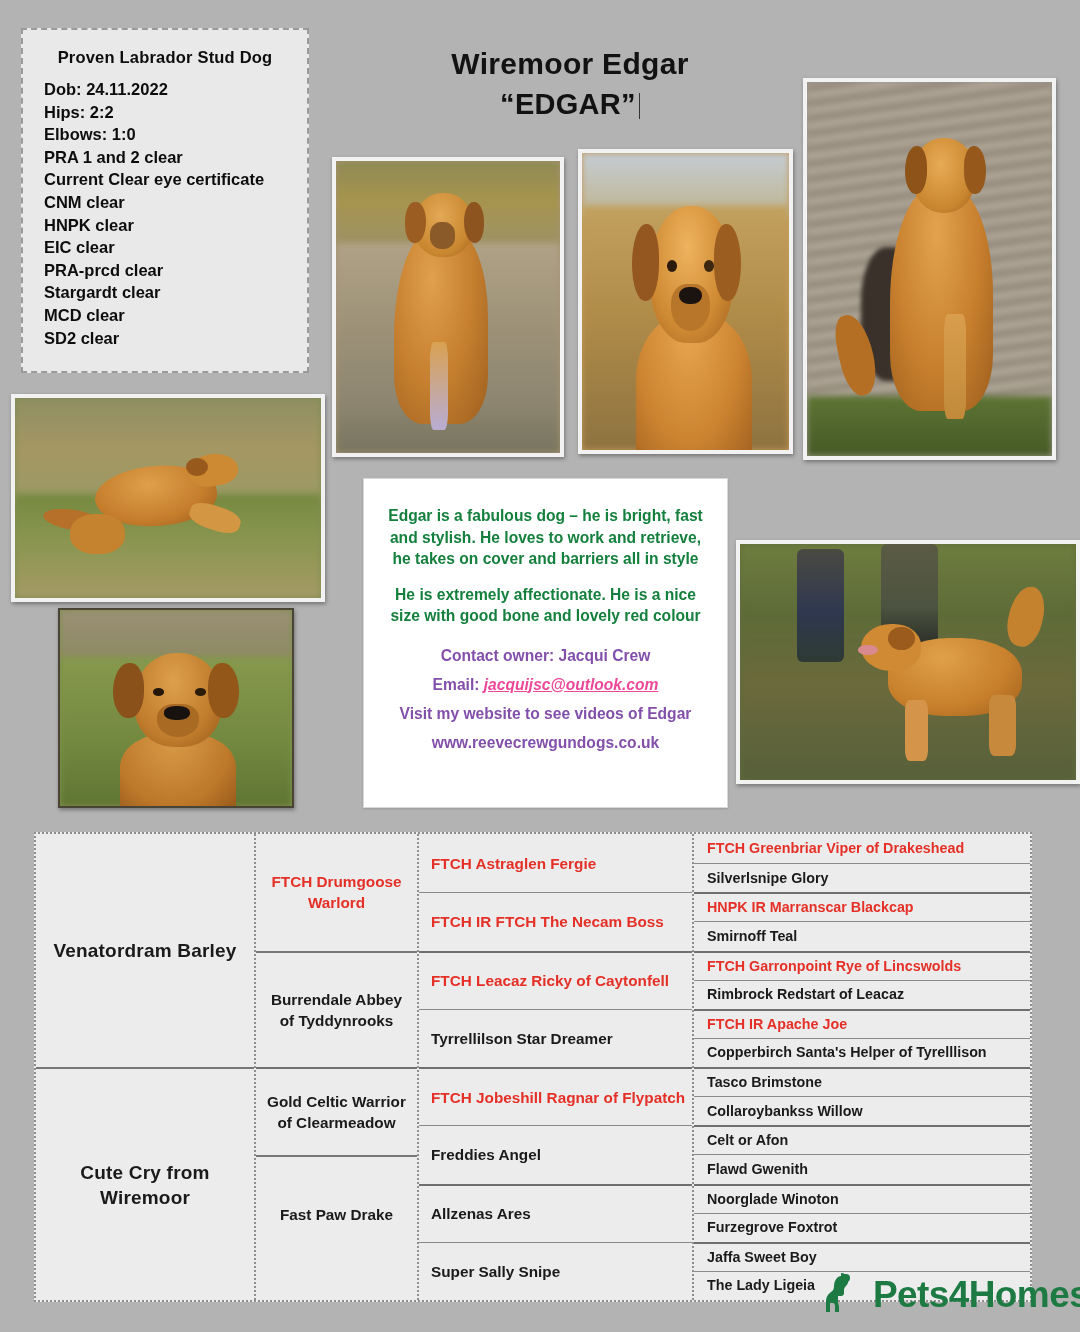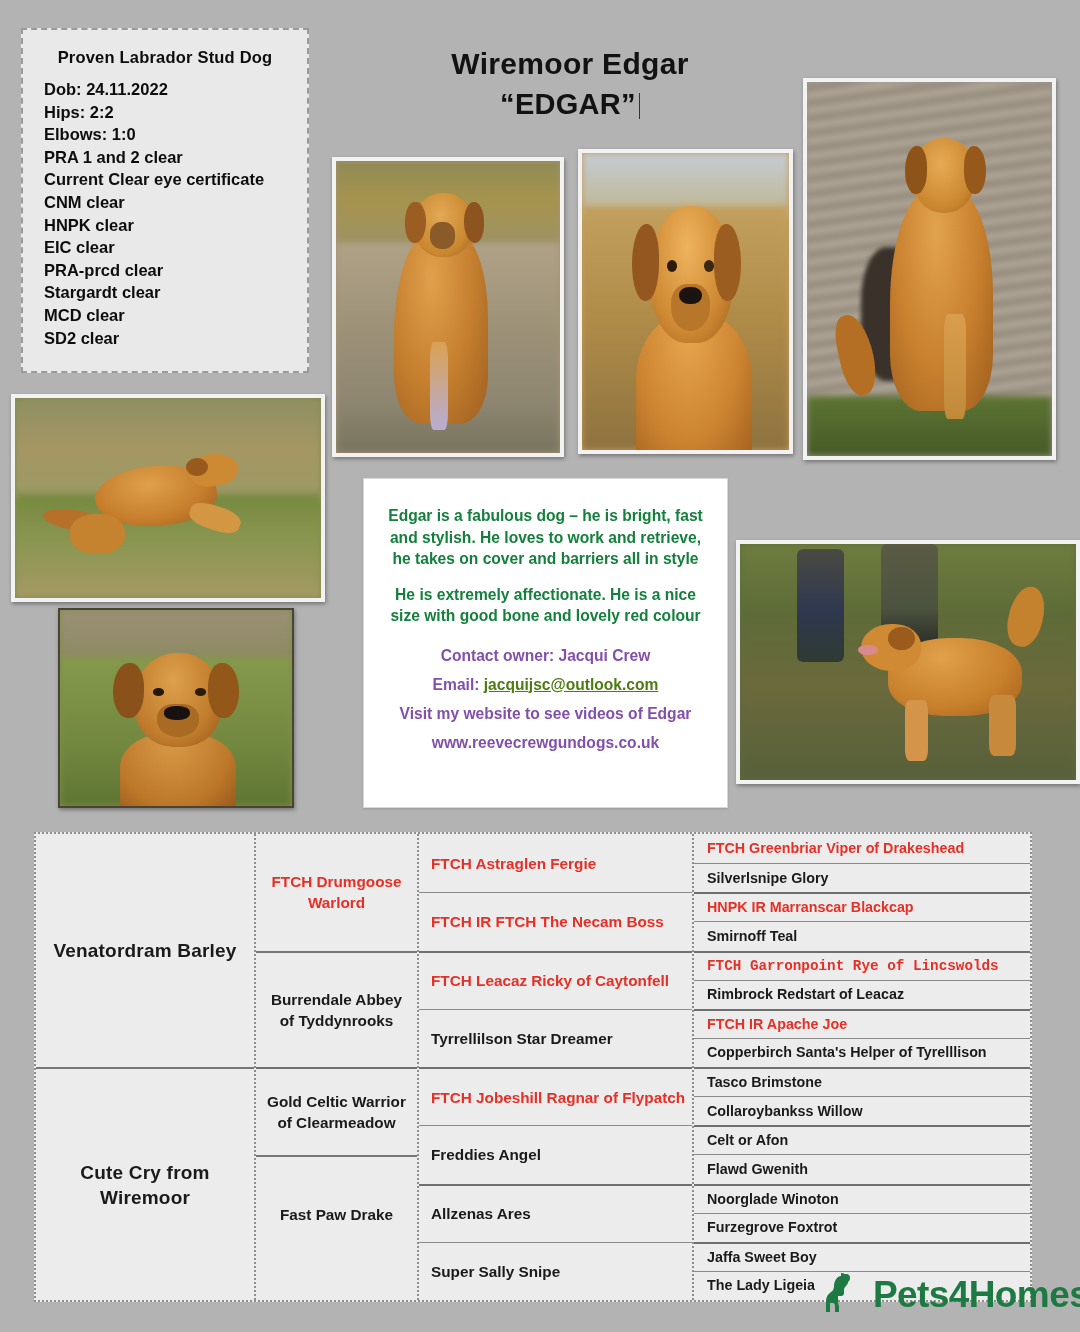--- a/index.html
+++ b/index.html
@@ -116,22 +116,23 @@
     margin-bottom: 14px;
   }
   .contact-line {
     text-align: center;
     font-size: 15.6px;
     font-weight: bold;
     color: #8250ab;
     line-height: 29px;
   }
   .contact-line a, .u {
-    color: #4d7c0f;
+    color: #ec4899;
     text-decoration: underline;
+    font-style: italic;
   }
 
   
   #pedigree {
     position: absolute;
     left: 34px;
     top: 832px;
     width: 998px;
     height: 470px;
     border: 2px dotted #8e8e8e;
@@ -357,21 +358,21 @@
         </div>
         <div class="cell sep-thin" style="height: 29.125px;">
           <span class="blk">Silverlsnipe Glory</span>
         </div>
         <div class="cell sep-thin" style="height: 29.125px; border-top: 2px solid rgb(111, 111, 111);">
           <span class="red">HNPK IR Marranscar Blackcap</span>
         </div>
         <div class="cell sep-thin" style="height: 29.125px;">
           <span class="blk">Smirnoff Teal</span>
         </div>
-        <div class="cell sep-thin" style="height: 29.125px; border-top: 2px solid rgb(111, 111, 111); font-family: Liberation Mono, monospace;">
+        <div class="cell sep-thin" style="height: 29.125px; border-top: 2px solid rgb(111, 111, 111);">
           <span class="red">FTCH Garronpoint Rye of Lincswolds</span>
         </div>
         <div class="cell sep-thin" style="height: 29.125px;">
           <span class="blk">Rimbrock Redstart of Leacaz</span>
         </div>
         <div class="cell sep-thin" style="height: 29.125px; border-top: 2px solid rgb(111, 111, 111);">
           <span class="red">FTCH IR Apache Joe</span>
         </div>
         <div class="cell sep-thin" style="height: 29.125px;">
           <span class="blk">Copperbirch Santa's Helper of Tyrelllison</span>

